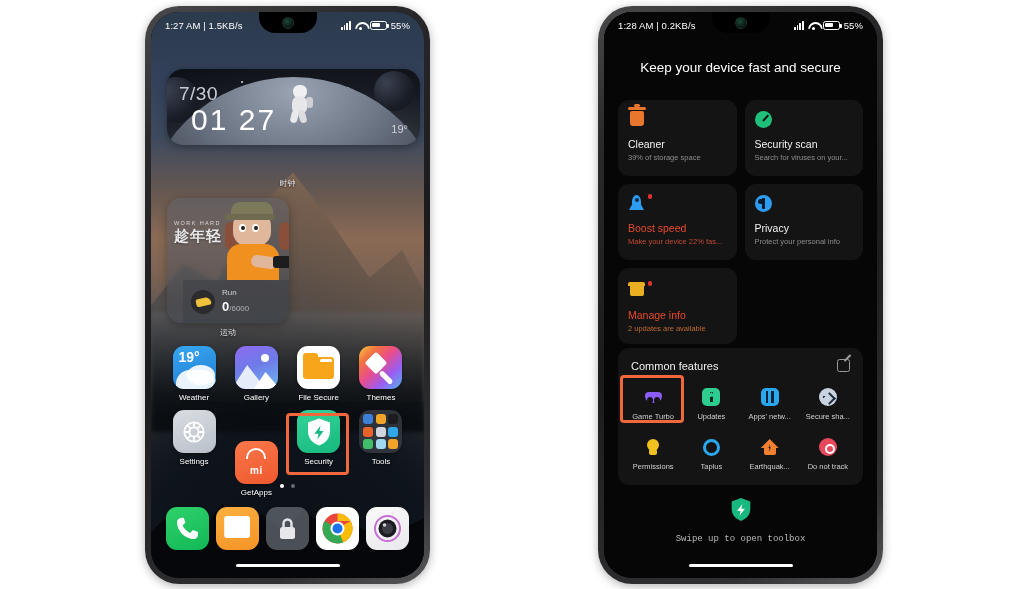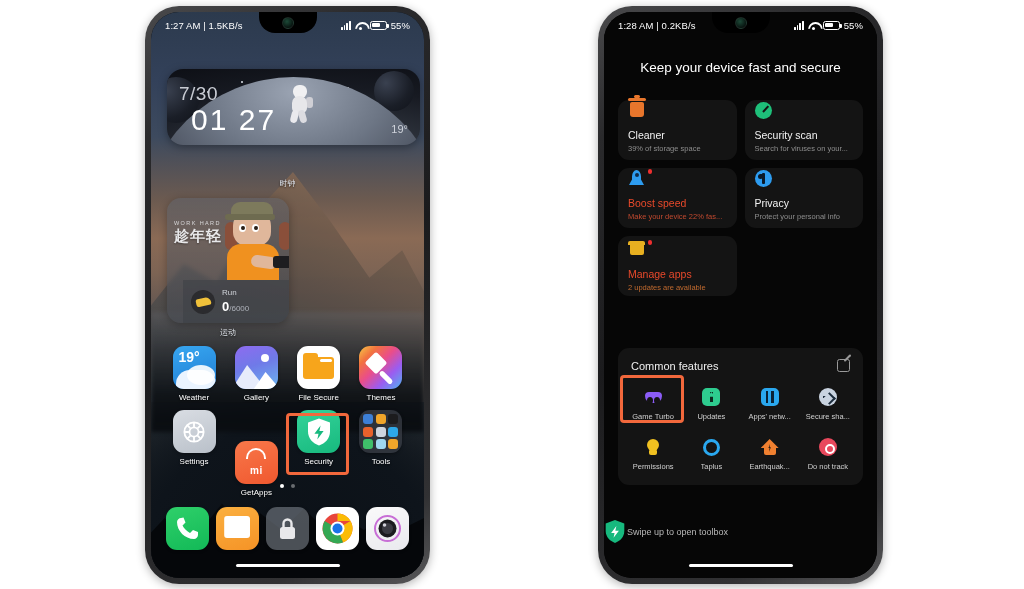--- a/index.html
+++ b/index.html
@@ -217,21 +217,21 @@
   .ic-lock { background: rgba(120,126,134,.62); }
   .ic-chrome { background:#fff; }
   .ic-camera { background: linear-gradient(160deg, #fafafa 0%, #e9e9ee 100%); }
 
   .homebar { position:absolute; left:50%; transform:translateX(-50%); bottom:11px; width:104px; height:3.5px; border-radius:2px; background:#fff; }
 
   
   .sec-screen { position:absolute; inset:0; background:#060606; }
   .sec-title { position:absolute; left:0; right:0; top:48px; text-align:center; color:#fff; font-size:13.5px; font-weight:400; }
   .cards { position:absolute; left:14px; right:14px; top:88px; display:grid; grid-template-columns:1fr 1fr; gap:8px; }
-  .card { background:#141414; border-radius:11px; padding:2px 10px 10px; height:60px; position:relative; }
+  .card { background:#141414; border-radius:11px; padding:11px 10px 10px; height:76px; position:relative; }
   .card .cicon { width:18px; height:18px; position:relative; margin-bottom:9px; }
   .card .ctitle { font-size:10.5px; color:#f2f2f2; line-height:1.15; }
   .card .csub { font-size:7.5px; color:#8d8d8d; margin-top:3px; white-space:nowrap; overflow:hidden; text-overflow:ellipsis; }
   .card.warn .ctitle { color:#e8492b; }
   .card.warn .csub { color:#c0492f; }
   .card.warn2 .ctitle { color:#e8492b; }
   .card.warn2 .csub { color:#c06a2f; }
   .reddot { position:absolute; width:4.5px; height:4.5px; border-radius:50%; background:#ee2f2f; top:-1px; right:-6px; }
 
   .trash { width:14px; height:15px; background:#e8762c; border-radius:2px 2px 3px 3px; position:relative; margin-left:2px; }
@@ -278,21 +278,21 @@
   .perm-ic .bulb { position:absolute; left:2px; top:0; width:12px; height:12px; border-radius:50%; background:#f0c020; }
   .perm-ic .base { position:absolute; left:4px; top:11px; width:8px; height:5px; background:#f0c020; border-radius:1px 1px 2px 2px; }
   .tap-ic { width:17px; height:17px; border-radius:50%; border:3px solid #2aa8ef; position:relative; }
   .house-ic { width:18px; height:16px; position:relative; }
   .house-ic .roof { position:absolute; left:0; top:0; width:18px; height:9px; background:#f08030; clip-path: polygon(50% 0, 100% 100%, 0 100%); }
   .house-ic .body { position:absolute; left:3px; top:7px; width:12px; height:9px; background:#f08030; border-radius:0 0 2px 2px; }
   .house-ic .bolt { position:absolute; left:7px; top:5px; width:4px; height:8px; background:#141414; clip-path: polygon(60% 0, 20% 50%, 48% 50%, 35% 100%, 80% 42%, 50% 42%); }
   .dnt-ic { width:18px; height:18px; border-radius:50%; background:#e8485c; position:relative; }
   .dnt-ic::after { content:""; position:absolute; left:6px; top:6px; width:6px; height:6px; border-radius:50%; border:2px solid #fff; }
 
-  .toolbox { position:absolute; left:0; right:0; bottom:34px; display:flex; flex-direction:row; align-items:center; gap:1px; }
+  .toolbox { position:absolute; left:0; right:0; bottom:34px; display:flex; flex-direction:column; align-items:center; gap:12px;font-family:Liberation Mono, monospace; }
   .toolbox .sh { width:22px; height:25px; }
   .toolbox .tt { font-size:9px; color:#b8b8b8; }
 </style>
 </head>
 <body>
 
 <div class="stage">
 
   <div class="phone" id="phone-left">
     <div class="phone-inner">
@@ -577,21 +577,21 @@
           <div class="csub">Protect your personal info</div>
         </div>
         <div class="card warn2">
           <div class="cicon">
             <div class="box-ic">
                 <div class="lid"></div>
                 <div class="bd"></div>
               </div>
             <span class="reddot"></span>
           </div>
-          <div class="ctitle">Manage apps</div>
+          <div class="ctitle">Manage info</div>
           <div class="csub">2 updates are available</div>
         </div>
       </div>
 
       <div class="common">
         <div class="common-head">
           <div class="ch-title">Common features</div>
           <div class="edit-ic"></div>
         </div>
         <div class="feat-row">

